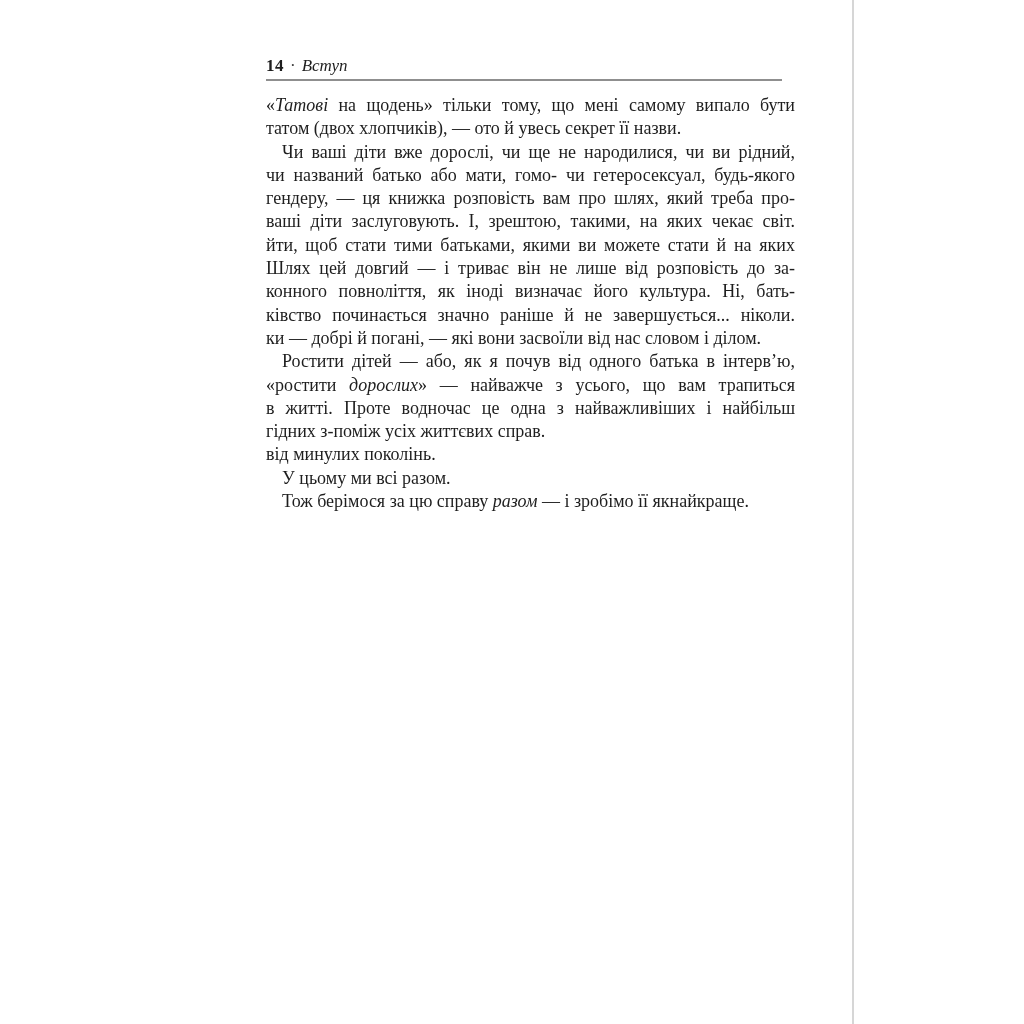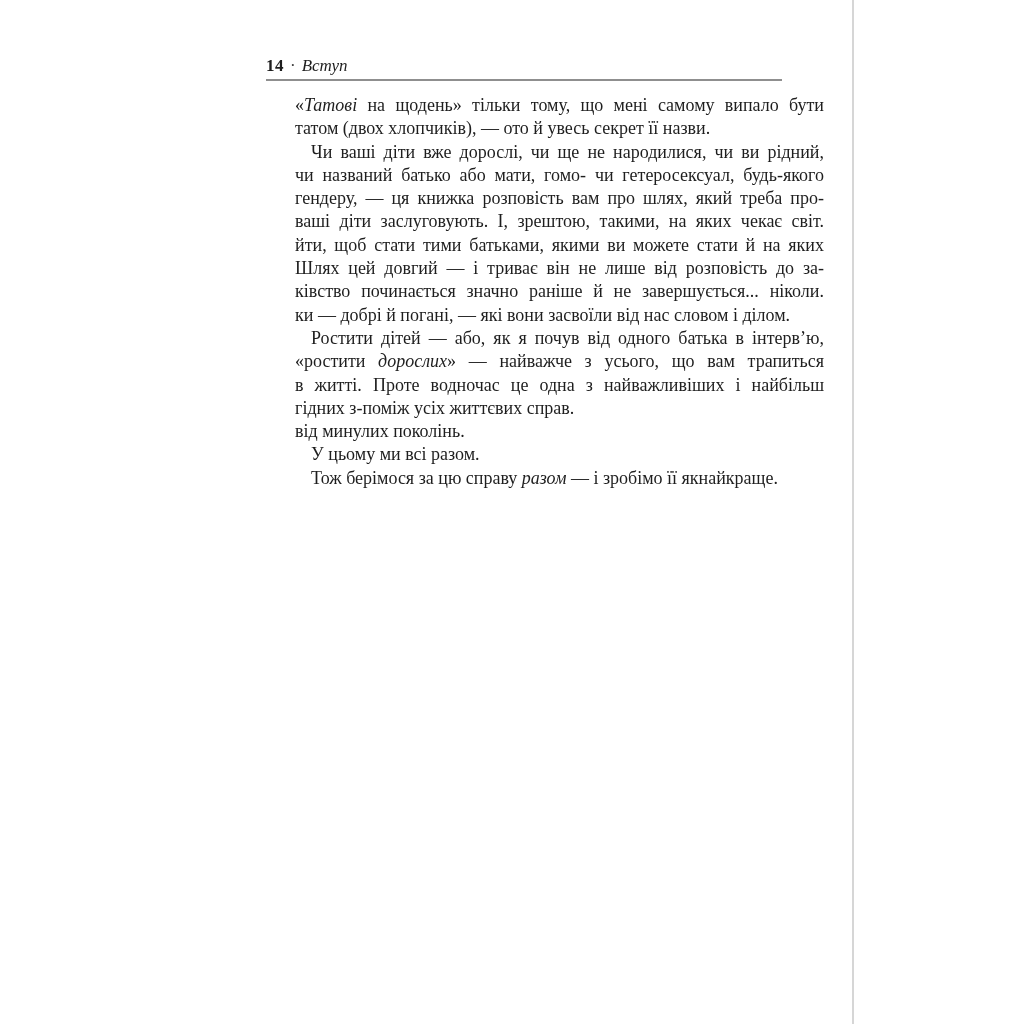--- a/index.html
+++ b/index.html
@@ -62,21 +62,20 @@
   .para {
     margin: 0;
     padding: 0;
   }
   .line {
     font-size: 18px;
     line-height: 23.3px;
     text-align: justify;
     text-align-last: justify;
     width: 529px;
-    margin-left: 29px;
   }
   .line.final {
     text-align-last: left;
     font-family: Liberation Serif, serif;
   }
   .line.indent {
     text-indent: 16px;
   }
   .line em {
     font-style: italic;
@@ -97,20 +96,21 @@
             <div class="line"><span>«</span><em>Татові</em><span> на щодень» тільки тому, що мені самому випало бути</span></div>
             <div class="line final"><span>татом (двох хлопчиків), — ото й увесь секрет її назви.</span></div>
           </div>
           <div class="para">
             <div class="line indent"><span>Чи ваші діти вже дорослі, чи ще не народилися, чи ви рідний,</span></div>
             <div class="line"><span>чи названий батько або мати, гомо- чи гетеросексуал, будь-якого</span></div>
             <div class="line"><span>гендеру, — ця книжка розповість вам про шлях, який треба про-</span></div>
             <div class="line"><span>ваші діти заслуговують. І, зрештою, такими, на яких чекає світ.</span></div>
             <div class="line"><span>йти, щоб стати тими батьками, якими ви можете стати й на яких</span></div>
             <div class="line"><span>Шлях цей довгий — і триває він не лише від розповість до за-</span></div>
+            <div class="line"><span>конного повноліття, як іноді визначає його культура. Ні, бать-</span></div>
             <div class="line"><span>ківство починається значно раніше й не завершується... ніколи.</span></div>
             <div class="line final"><span>ки — добрі й погані, — які вони засвоїли від нас словом і ділом.</span></div>
           </div>
           <div class="para">
             <div class="line indent"><span>Ростити дітей — або, як я почув від одного батька в інтерв’ю,</span></div>
             <div class="line"><span>«ростити </span><em>дорослих</em><span>» — найважче з усього, що вам трапиться</span></div>
             <div class="line"><span>в житті. Проте водночас це одна з найважливіших і найбільш</span></div>
             <div class="line final"><span>гідних з-поміж усіх життєвих справ.</span></div>
           </div>
           <div class="para">

